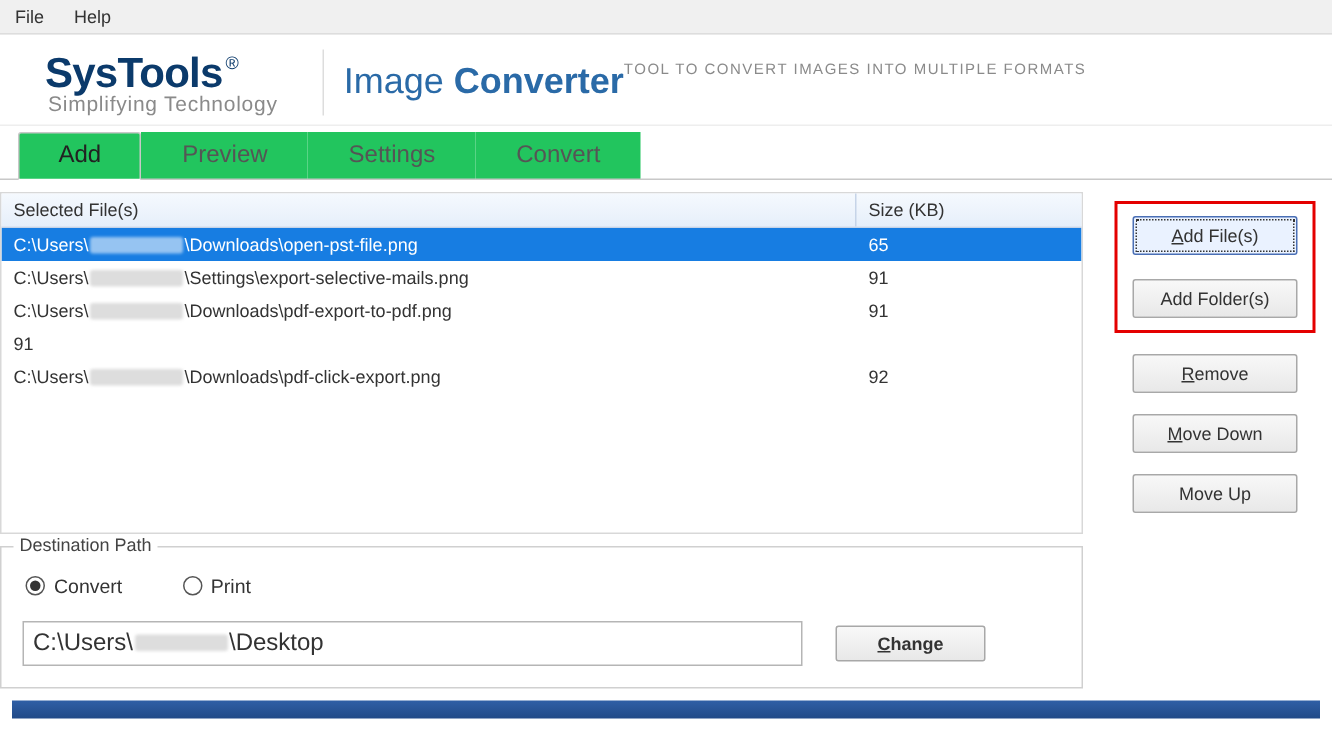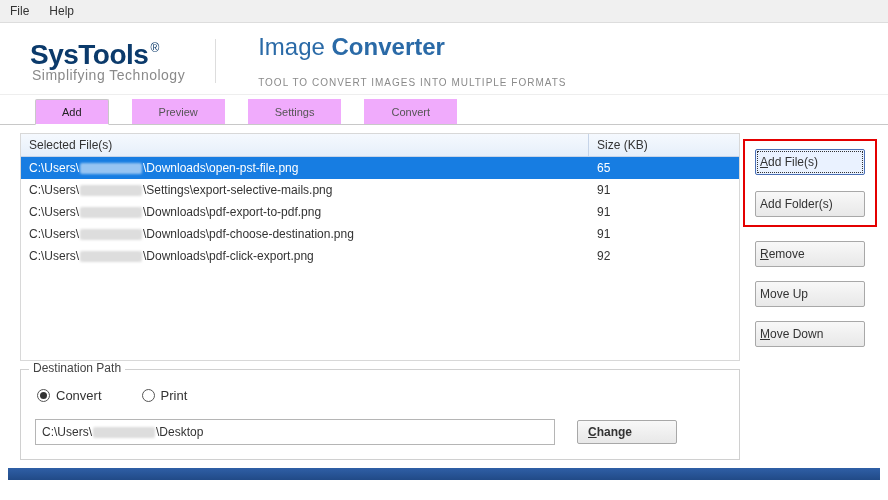--- a/index.html
+++ b/index.html
@@ -24,83 +24,82 @@
     display: flex;
     align-items: center;
     padding: 10px 20px 6px 30px;
     border-bottom: 1px solid #eee;
   }
   .logo-block {
     display: flex;
     flex-direction: column;
     padding-right: 30px;
     border-right: 1px solid #ddd;
-    margin-right: 42px;
+    margin-right: 13px;
   }
   .logo-line { display: flex; align-items: flex-start; }
   .logo-text {
     font-size: 28px;
     font-weight: 600;
     color: #0b3a6b;
     letter-spacing: -0.5px;
   }
   .logo-reg { color: #0b3a6b; font-size: 12px; margin-left: 2px; margin-top: 2px; }
   .logo-tag {
     font-size: 14px;
     color: #8a8a8a;
     margin-top: -4px;
     margin-left: 2px;
     letter-spacing: 0.5px;
   }
-  .title-block { display: flex; flex-direction: column; }
+  .title-block { display: flex; flex-direction: row; }
   .title-line {
     font-size: 24px;
     color: #2a6aa7;
     font-weight: 300;
   }
   .title-line .bold { font-weight: 700; }
   .title-sub {
     font-size: 10px;
     color: #8a8a8a;
     letter-spacing: 1px;
-    margin-top: 16px;
+    margin-top: 0;
   }
   .tabs {
     display: flex;
     padding-left: 12px;
     margin-top: 4px;
   }
   .tab {
     padding: 6px 26px;
-    font-size: 11px;
+    font-size: 16px;
     color: #555;
     border: 1px solid transparent;
     cursor: default;
-    background: #f0abfc;
-    margin-left: 23px;
+    background: #22c55e;
   }
   .tab.active {
     border: 1px solid #c8c8c8;
     border-bottom: 1px solid #fff;
     color: #222;
     border-top-left-radius: 2px;
     border-top-right-radius: 2px;
     position: relative;
     z-index: 2;
   }
   .tab-border {
     border-top: 1px solid #c8c8c8;
     margin-top: -1px;
     position: relative;
     z-index: 1;
   }
   .main {
     display: flex;
-    padding: 8px 8px 4px 20px;
-    gap: 0;
+    padding: 8px 8px 4px 0;
+    gap: 18px;
   }
   .left-col { flex: 1; display: flex; flex-direction: column; }
   .table-area {
     border: 1px solid #d8d8d8;
     height: 228px;
     display: flex;
     flex-direction: column;
   }
   .th-row {
     display: flex;
@@ -161,30 +160,31 @@
     width: 13px; height: 13px; border-radius: 50%;
     border: 1px solid #555; display: inline-flex;
     align-items: center; justify-content: center;
   }
   .radio-inner { width: 7px; height: 7px; border-radius: 50%; background: #333; }
   .path-row { display: flex; gap: 22px; align-items: center; }
   .path-input {
     flex: 0 0 520px;
     border: 1px solid #b5b5b5;
     padding: 5px 6px;
-    font-size: 12px;
+    font-size: 16px;
     background: #fff;
   }
   .btn {
     background: linear-gradient(#f8f8f8, #e8e8e8);
     border: 1px solid #a8a8a8;
     border-radius: 2px;
     padding: 4px 10px;
     font-size: 12px;
     cursor: default;
+    text-align: center;
     min-width: 90px;
   }
   .btn .u { text-decoration: underline; }
   .btn-change { min-width: 100px; font-weight: 600; }
   .right-col {
     width: 140px;
     display: flex;
     flex-direction: column;
     align-items: center;
     gap: 14px;
@@ -258,21 +258,20 @@
           </div>
           <div class="tr">
             <div class="td-file"><span>C:\Users\</span><span class="blur blur-gray"></span><span>\Settings\export-selective-mails.png</span></div>
             <div class="td-size">91</div>
           </div>
           <div class="tr">
             <div class="td-file"><span>C:\Users\</span><span class="blur blur-gray"></span><span>\Downloads\pdf-export-to-pdf.png</span></div>
             <div class="td-size">91</div>
           </div>
           <div class="tr">
-            <div class="td-file"><span>C:\Users\</span><span class="blur blur-gray"></span><span>\Downloads\pdf-choose-destination.png</span></div>
             <div class="td-size">91</div>
           </div>
           <div class="tr">
             <div class="td-file"><span>C:\Users\</span><span class="blur blur-gray"></span><span>\Downloads\pdf-click-export.png</span></div>
             <div class="td-size">92</div>
           </div>
         </div>
     </div>
 
     <div class="dest-group">
@@ -303,20 +302,20 @@
   <div class="right-col">
     <div class="red-box">
       <div class="btn addfile-btn">
         <span class="u">A</span><span>dd File(s)</span>
       </div>
       <div class="btn">Add Folder(s)</div>
     </div>
     <div class="btn">
       <span class="u">R</span><span>emove</span>
     </div>
-    <div class="btn">Move Up</div>
     <div class="btn">
       <span class="u">M</span><span>ove Down</span>
     </div>
+    <div class="btn">Move Up</div>
   </div>
 </div>
 
 <div class="footer-bar"></div>
 
 </body></html>

